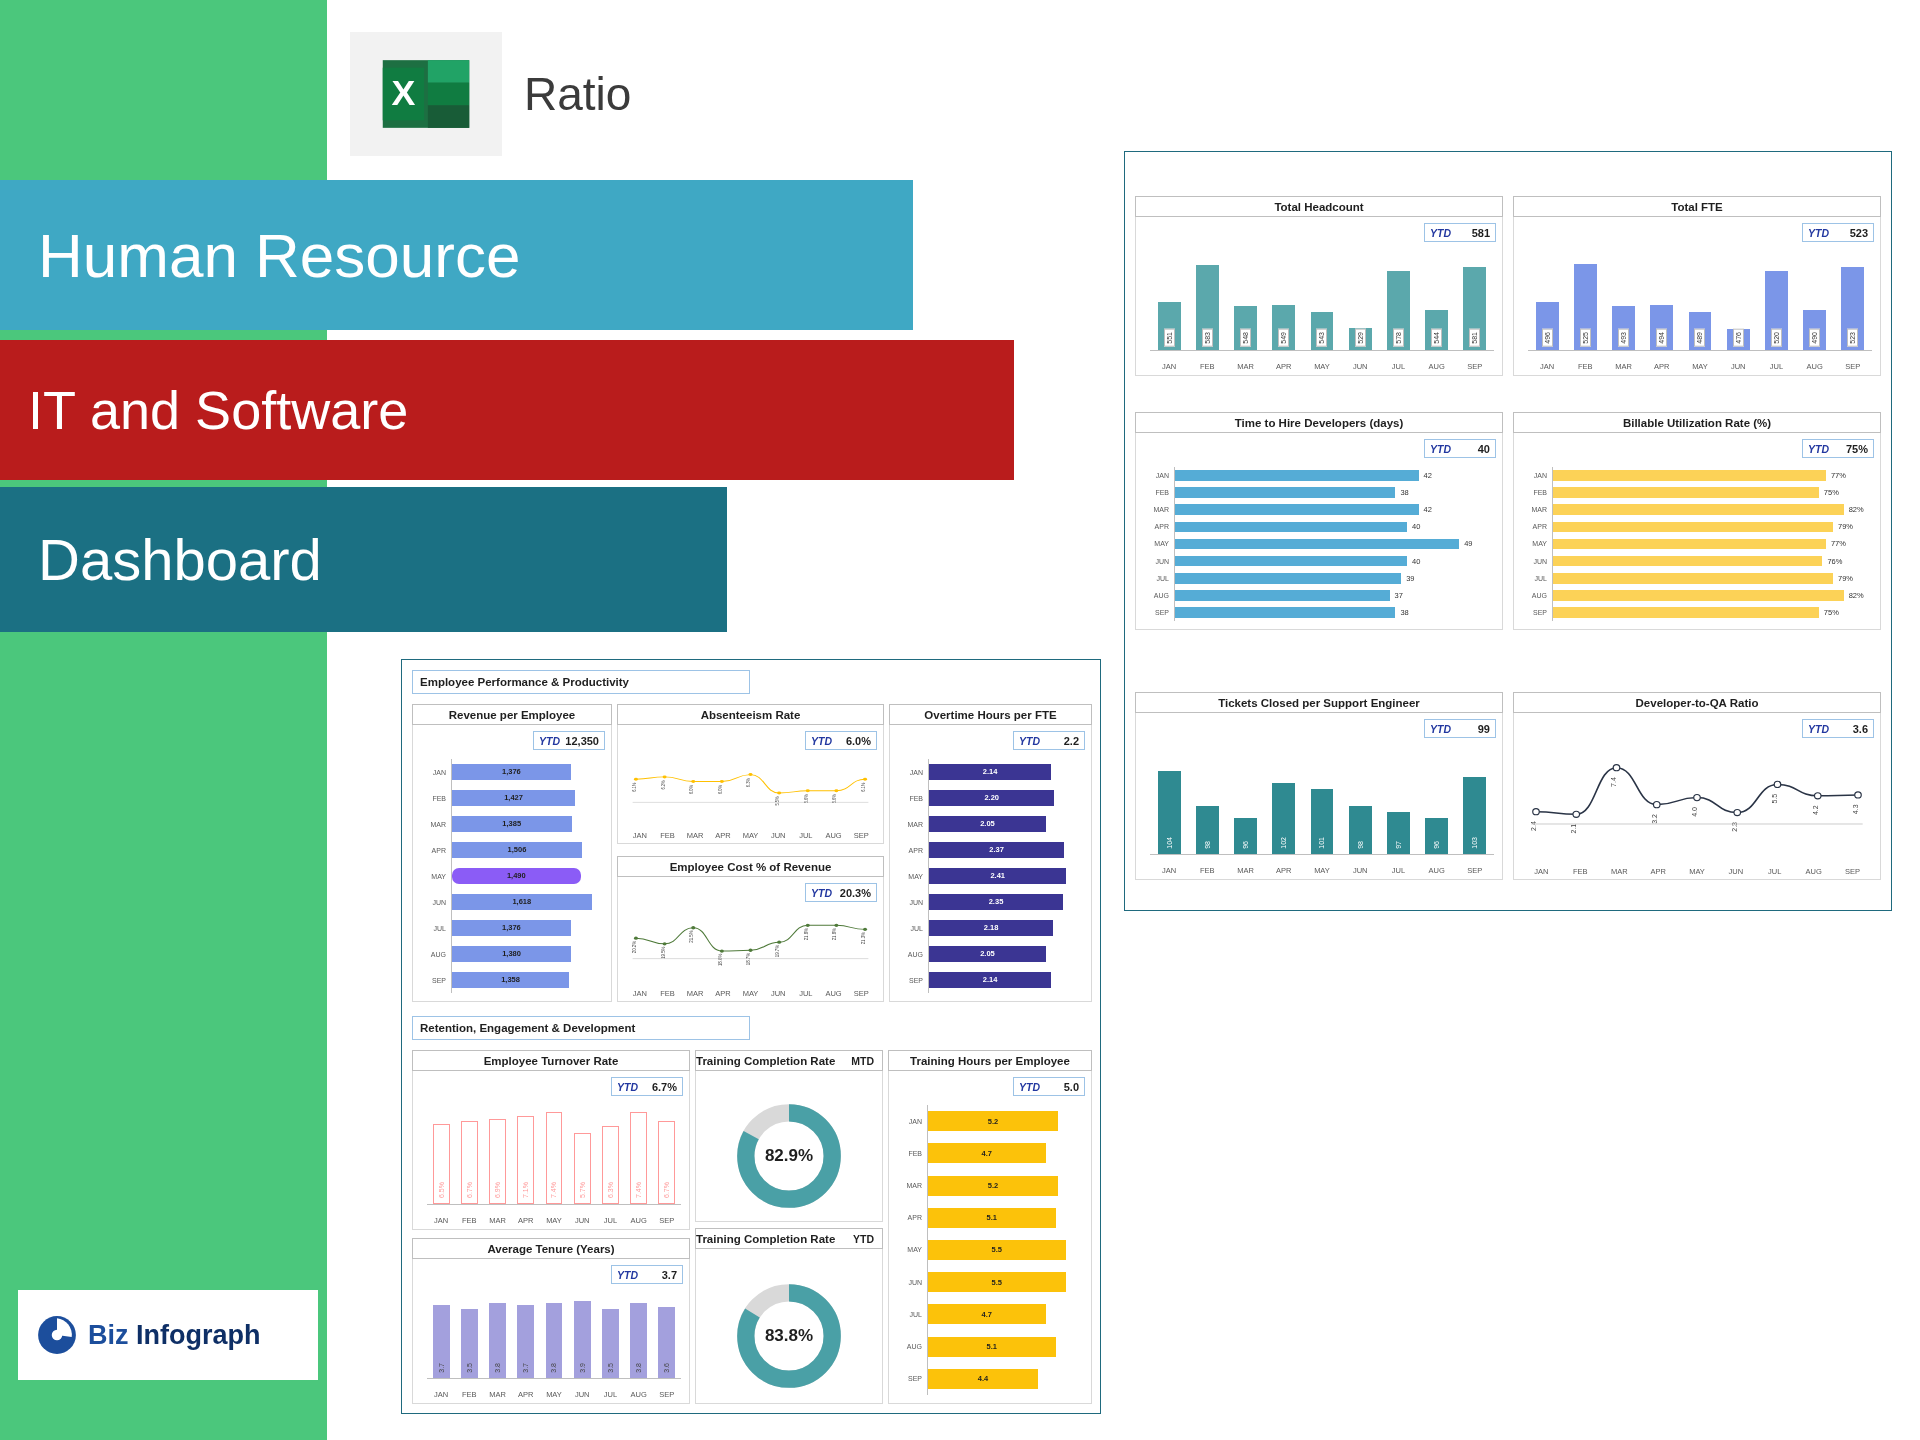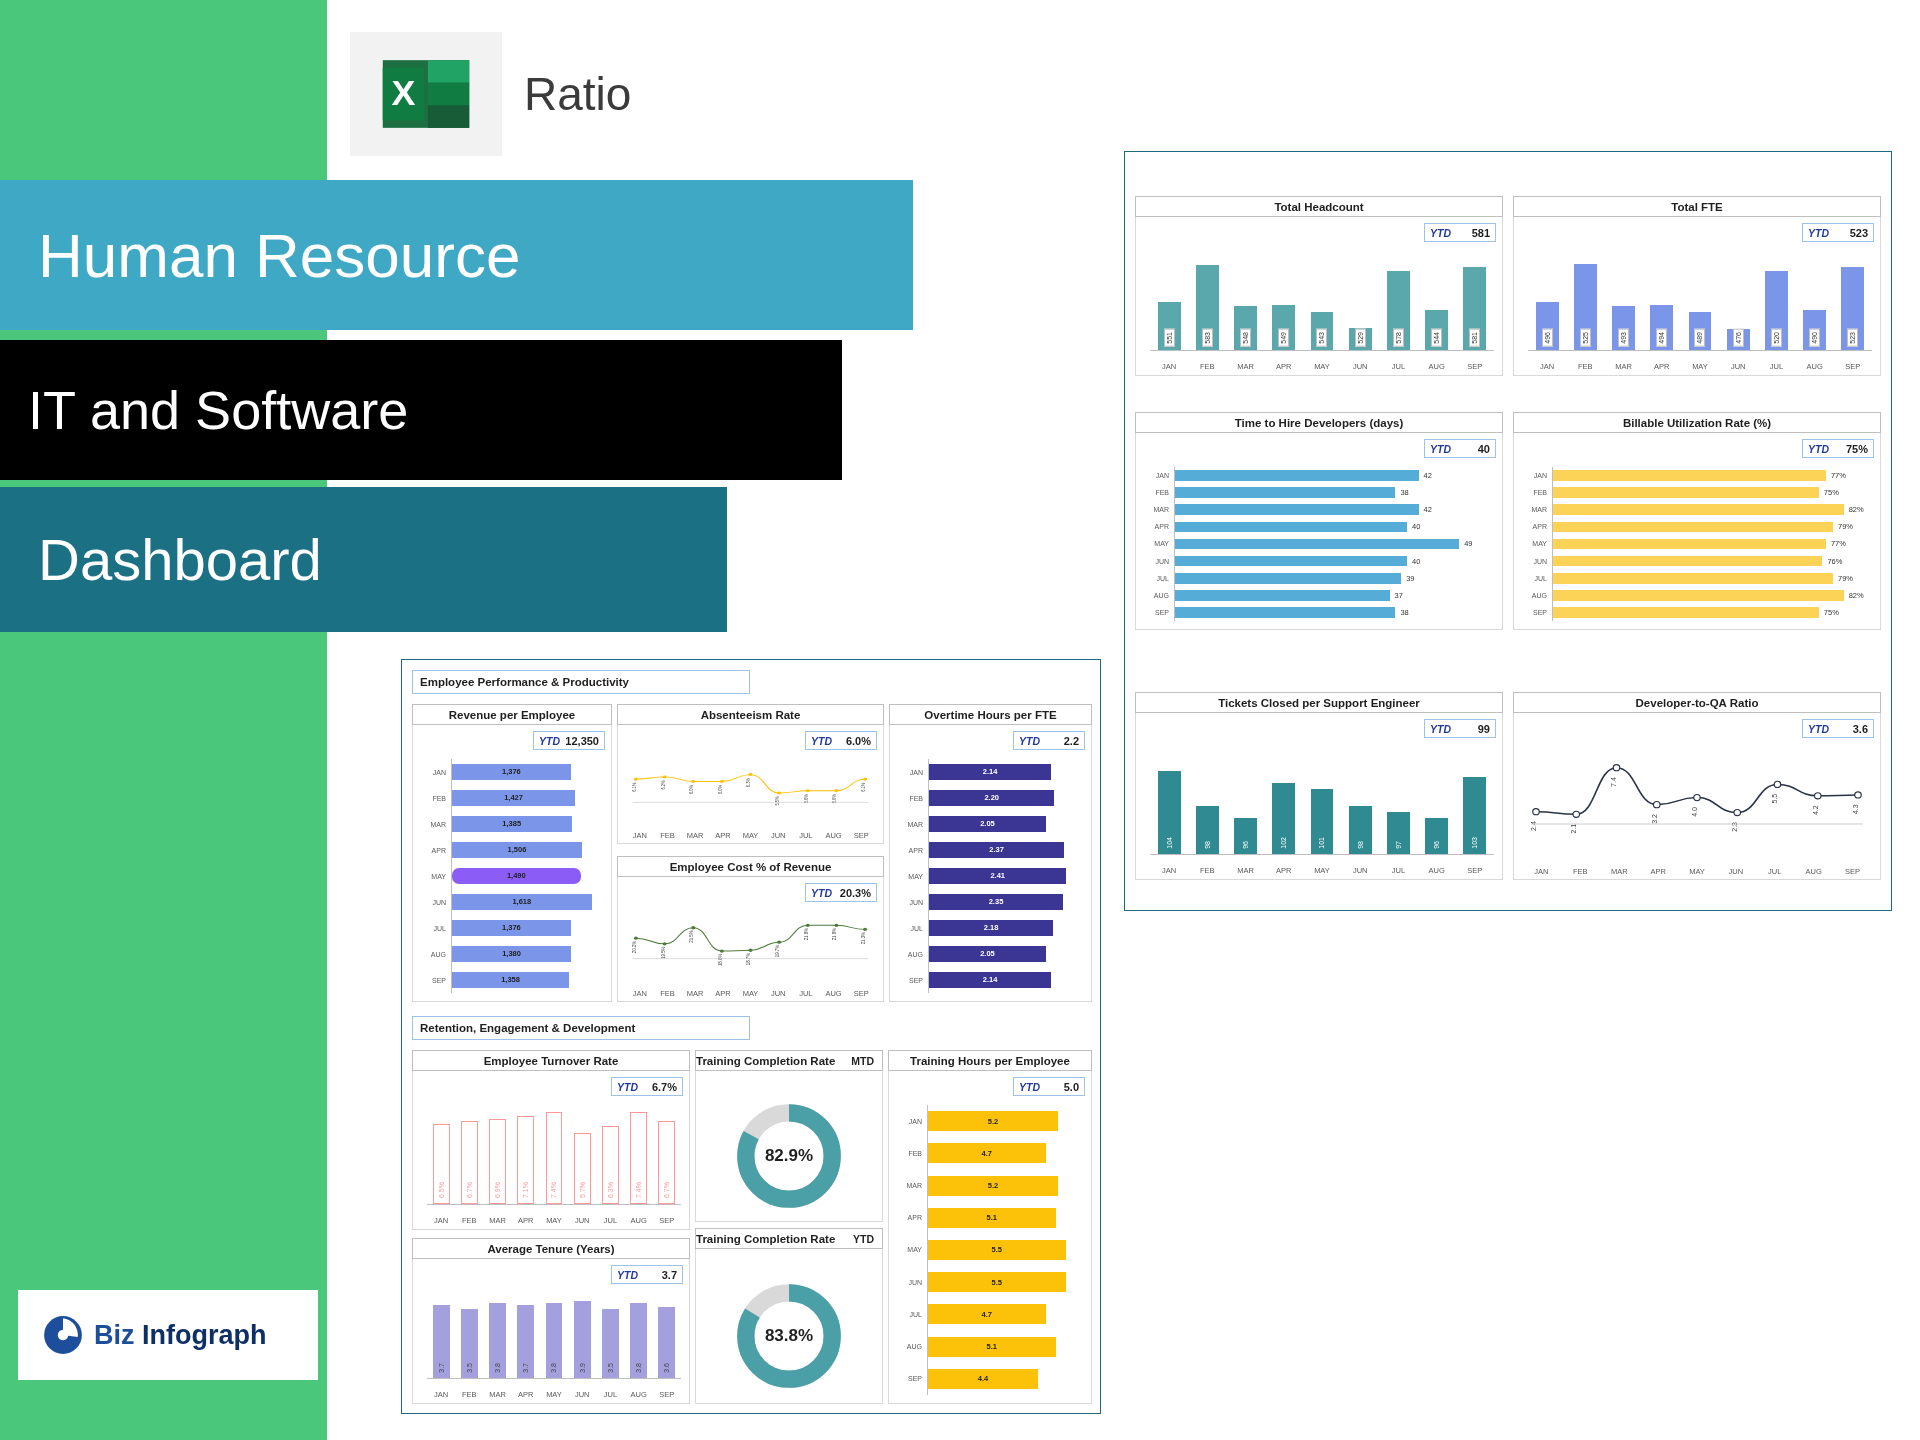--- a/index.html
+++ b/index.html
@@ -5,35 +5,35 @@
   * { box-sizing: border-box; margin:0; padding:0; }
   body {
     width:1920px; height:1440px; background:#ffffff; position:relative;
     font-family:"Liberation Sans", sans-serif; overflow:hidden;
   }
   
   .green-col { position:absolute; left:0; top:0; width:327px; height:1440px; background:#4bc77c; }
 
   .band { position:absolute; display:flex; align-items:center; color:#fff; }
   .band1 { left:0; top:180px; width:913px; height:150px; background:#3fa8c4; }
-  .band2 { left:0; top:340px; width:842px; height:140px; background:#000000;align-items:center; }
+  .band2 { left:0; top:340px; width:1014px; height:140px; background:#b91c1c;align-items:center; }
   .band3 { left:0; top:487px; width:727px; height:145px; background:#1b7083; }
   .band1 .btxt { font-size:62px; font-weight:400; margin-left:38px; letter-spacing:0px;}
   .band2 .btxt { font-size:54px; font-weight:400; margin-left:28px;}
   .band3 .btxt { font-size:58px; font-weight:400; margin-left:38px;}
 
   
   .excel-wrap { position:absolute; left:350px; top:32px; display:flex; align-items:center; }
   .excel-box { width:152px; height:124px; background:#f2f2f2; display:flex; align-items:center; justify-content:center;}
   .excel-icon { width:94px; height:94px; position:relative; }
   .excel-label { font-size:46px; color:#3b3b3b; margin-left:22px; font-weight:400;}
 
   
   .logo-box { position:absolute; left:18px; top:1290px; width:300px; height:90px; background:#fff;
-              display:flex; align-items:center; padding-left:24px; }
+              display:flex; align-items:center; padding-left:18px; }
   .logo-mark { width:42px; height:42px; }
   .logo-text { margin-left:10px; font-size:27px; font-weight:bold; color:#1c4e9c;}
   .logo-text .b2 { color:#0e2f66; }
 
   
   .panel { position:absolute; background:#fff; border:1.5px solid #1f6a7e; }
   .sect-title {
     border:1px solid #9dc3e6; background:#fff; color:#1f1f1f; font-weight:bold;
     font-size:11.5px; display:flex; align-items:center; padding-left:7px;
   }

